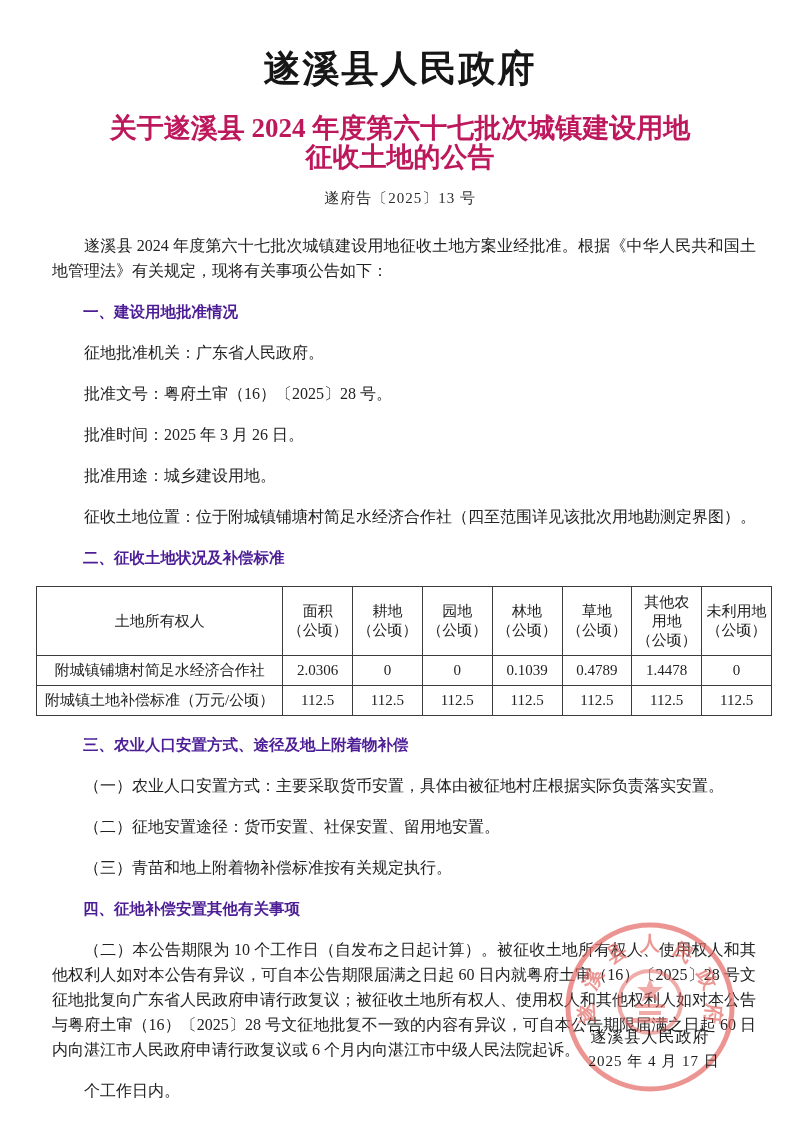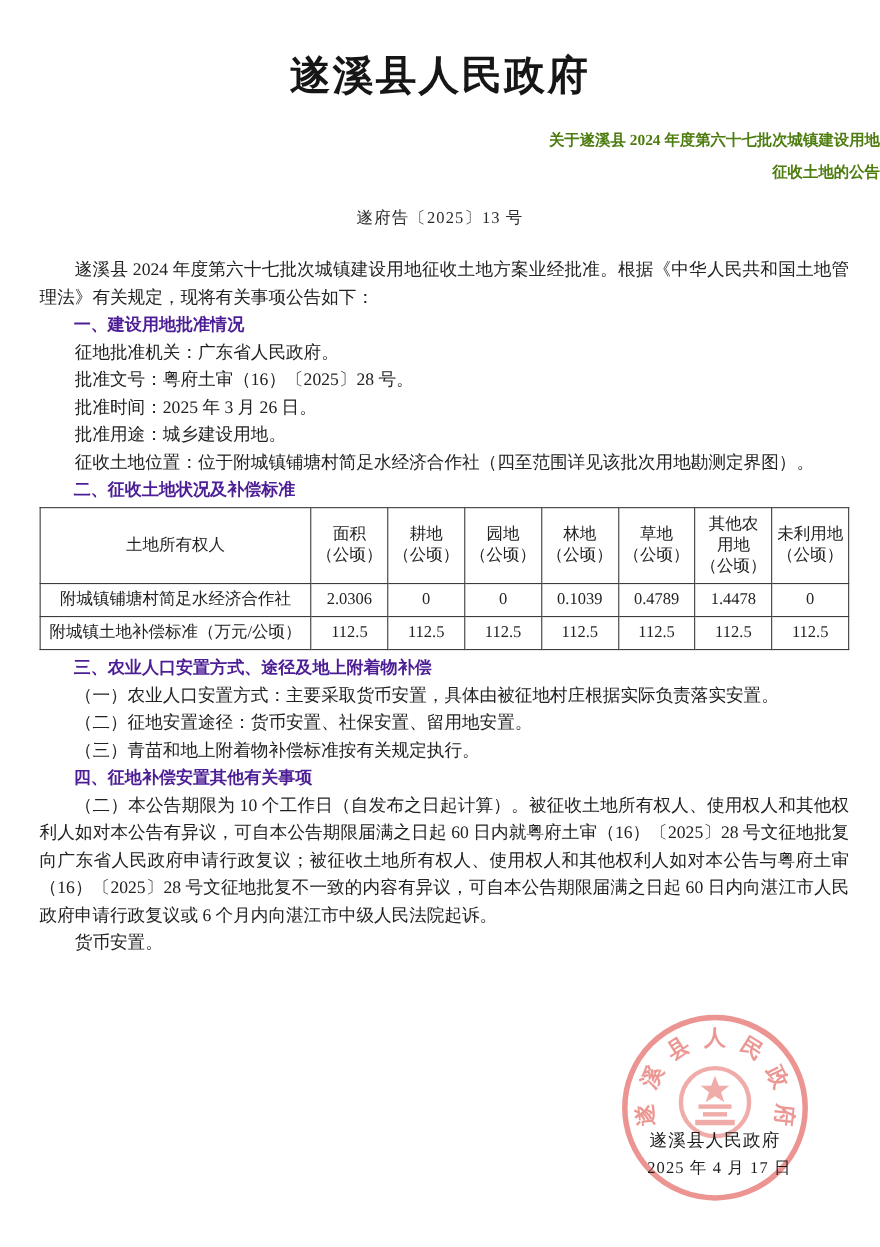--- a/index.html
+++ b/index.html
@@ -17,42 +17,42 @@
     margin: 0;
     padding-top: 44px;
     text-align: center;
     font-size: 37px;
     font-weight: 700;
     letter-spacing: 2px;
     color: #161616;
   }
   .doc-subtitle {
     margin: 20px 0 0 0;
-    text-align: right;
-    font-size: 14px;
+    text-align: center;
+    font-size: 27px;
     font-weight: 700;
     line-height: 29px;
     white-space: pre-line;
-    color: #4d7c0f;
+    color: #be185d;
   }
   .doc-number {
     margin-top: 17px;
     text-align: center;
     font-size: 15px;
     letter-spacing: 1px;
     color: #2a2a2a;
   }
   .doc-body {
     margin: 25px 28px 0 36px;
     font-size: 16px;
     line-height: 25px;
     text-align: justify;
     color: #222222;
   }
-  .doc-body p { margin: 0; text-indent: 2em; }
+  .doc-body p { margin: 16px; text-indent: 2em; }
   .doc-body p.h {
     font-weight: 700;
     font-family: "Liberation Sans", sans-serif;
     font-size: 15.5px;
     color: #4c1d95;
   }
   table.land-table {
     width: 100%;
     border-collapse: collapse;
     table-layout: fixed;
@@ -190,21 +190,21 @@
     </table>
 
     <p class="h">三、农业人口安置方式、途径及地上附着物补偿</p>
     <p>（一）农业人口安置方式：主要采取货币安置，具体由被征地村庄根据实际负责落实安置。</p>
     <p>（二）征地安置途径：货币安置、社保安置、留用地安置。</p>
     <p>（三）青苗和地上附着物补偿标准按有关规定执行。</p>
 
     <p class="h">四、征地补偿安置其他有关事项</p>
     <p>（二）本公告期限为 10 个工作日（自发布之日起计算）。被征收土地所有权人、使用权人和其他权利人如对本公告有异议，可自本公告期限届满之日起 60 日内就粤府土审（16）〔2025〕28 号文征地批复向广东省人民政府申请行政复议；被征收土地所有权人、使用权人和其他权利人如对本公告与粤府土审（16）〔2025〕28 号文征地批复不一致的内容有异议，可自本公告期限届满之日起 60 日内向湛江市人民政府申请行政复议或 6 个月内向湛江市中级人民法院起诉。</p>
 
-    <p>货币安置。</p>
+    <p>个工作日内。</p>
   </div>
 
   <svg class="seal-svg" viewBox="0 0 182 182" xmlns="http://www.w3.org/2000/svg">
 
     <circle cx="91" cy="91" r="82" fill="none" stroke="#e2635e" stroke-width="5" opacity="0.8"></circle>
 
     <g stroke="#e2635e" fill="#e2635e" opacity="0.62">
       <circle cx="91" cy="86" r="31" fill="none" stroke-width="4"></circle>
       <polygon points="91,62 94.5,71 104,71 96.5,77 99.5,86 91,80.5 82.5,86 85.5,77 78,71 87.5,71" stroke="none"></polygon>
       <rect x="76" y="88" width="30" height="4" stroke="none"></rect>

